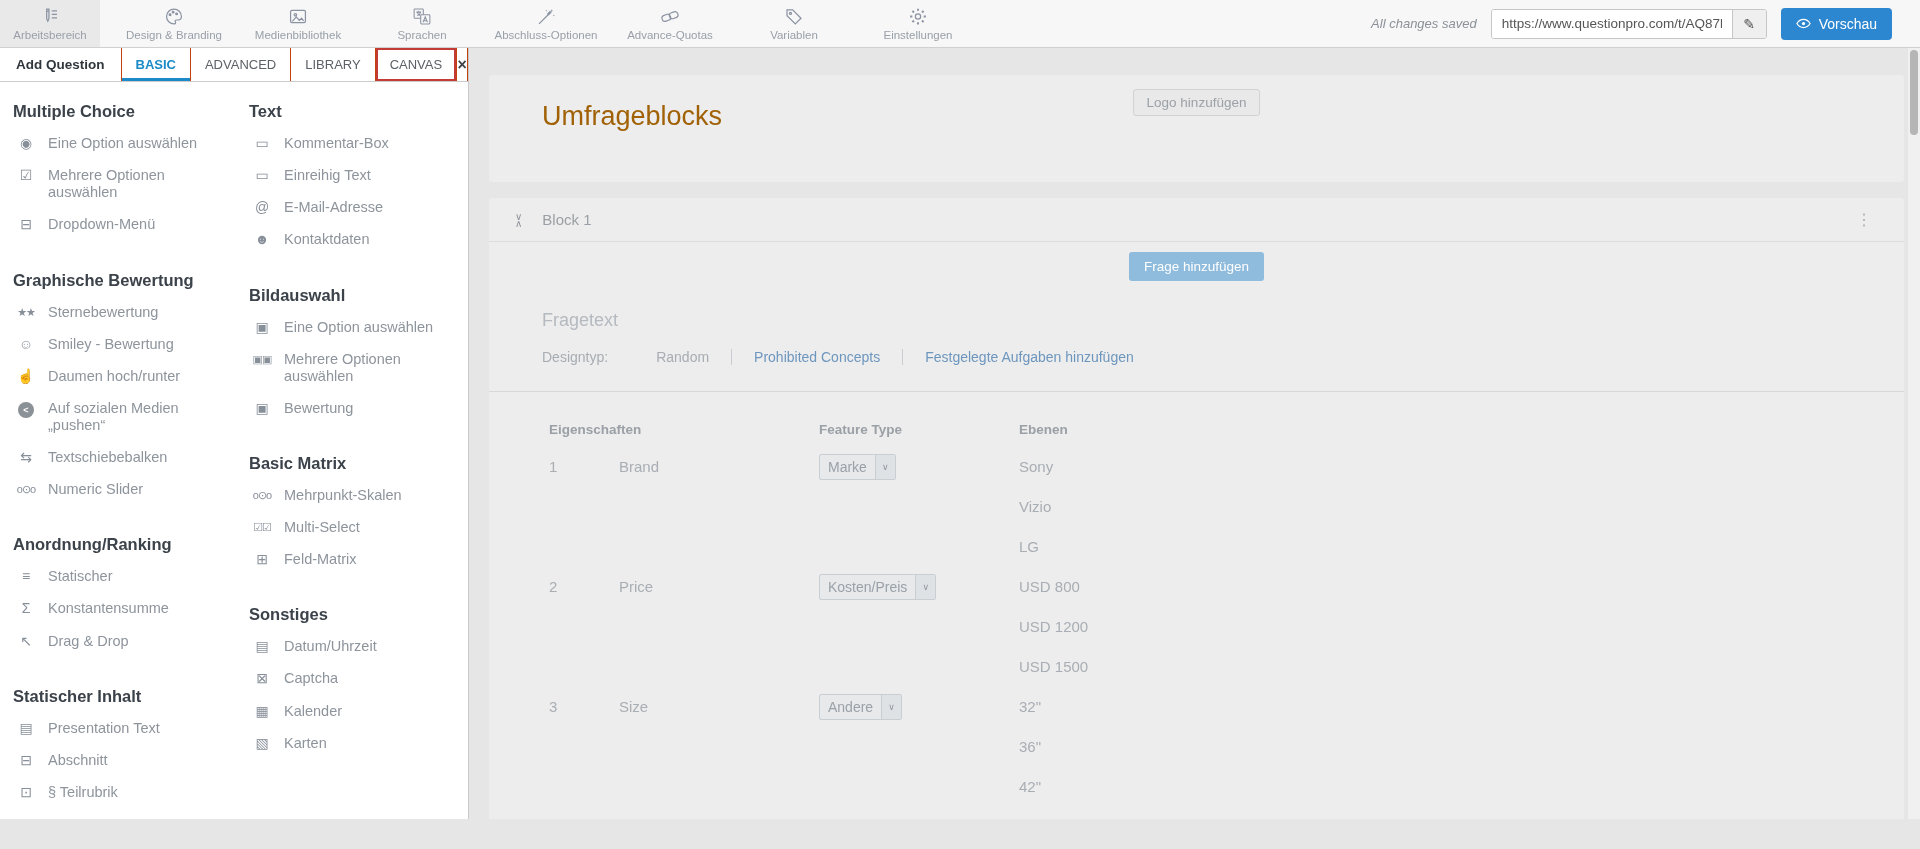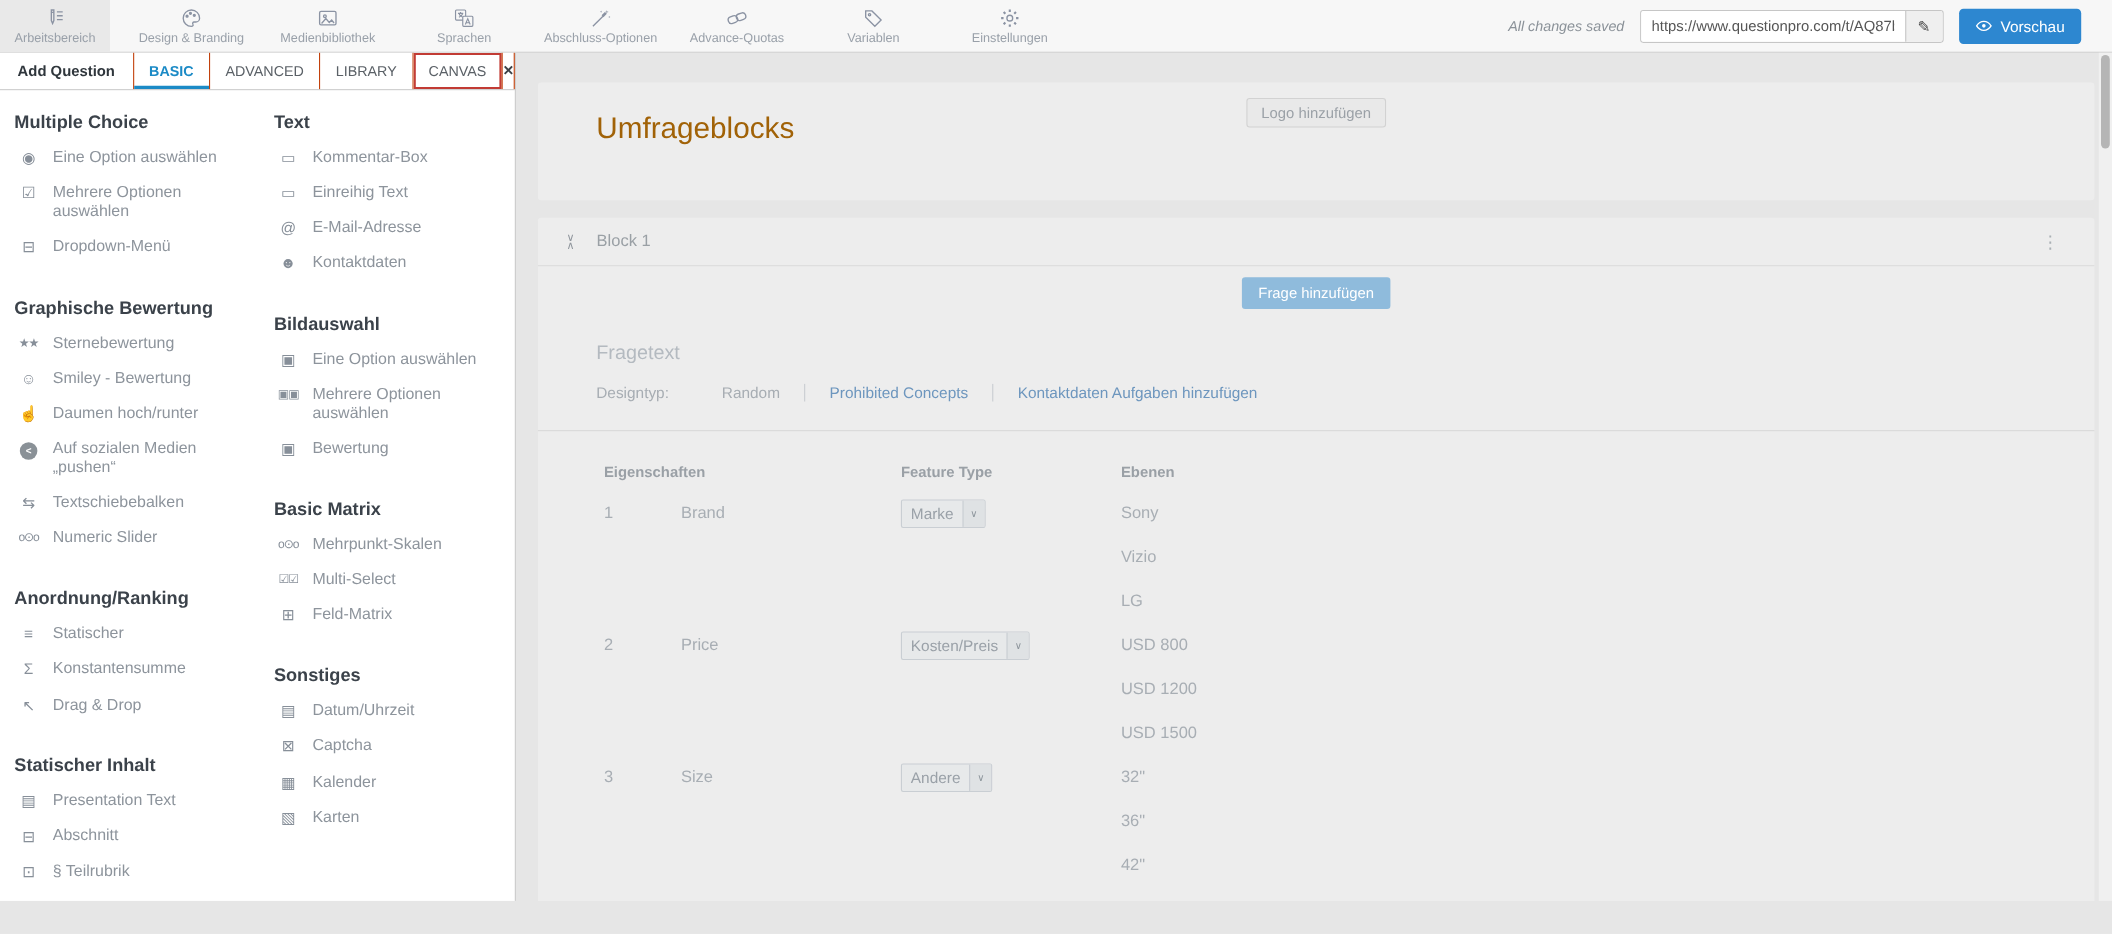--- a/index.html
+++ b/index.html
@@ -388,21 +388,21 @@
         <div class="add-q-row">
           <button class="add-q">Frage hinzufügen</button>
         </div>
         <div class="fragetext">Fragetext</div>
         <div class="design-row">
           <span class="design-label">Designtyp:</span>
           <span>Random</span>
           <span class="vsep"></span>
           <a class="design-link">Prohibited Concepts</a>
           <span class="vsep"></span>
-          <a class="design-link">Kontaktdaten Aufgaben hinzufügen</a>
+          <a class="design-link">Festgelegte Aufgaben hinzufügen</a>
         </div>
         <hr class="divider">
         <div class="ftable" id="ftable">
             <div class="fhead">
               <span class="h1">Eigenschaften</span>
               <span>Feature Type</span>
               <span>Ebenen</span>
             </div>
             <div class="frow">
               <div class="cell">1</div>

